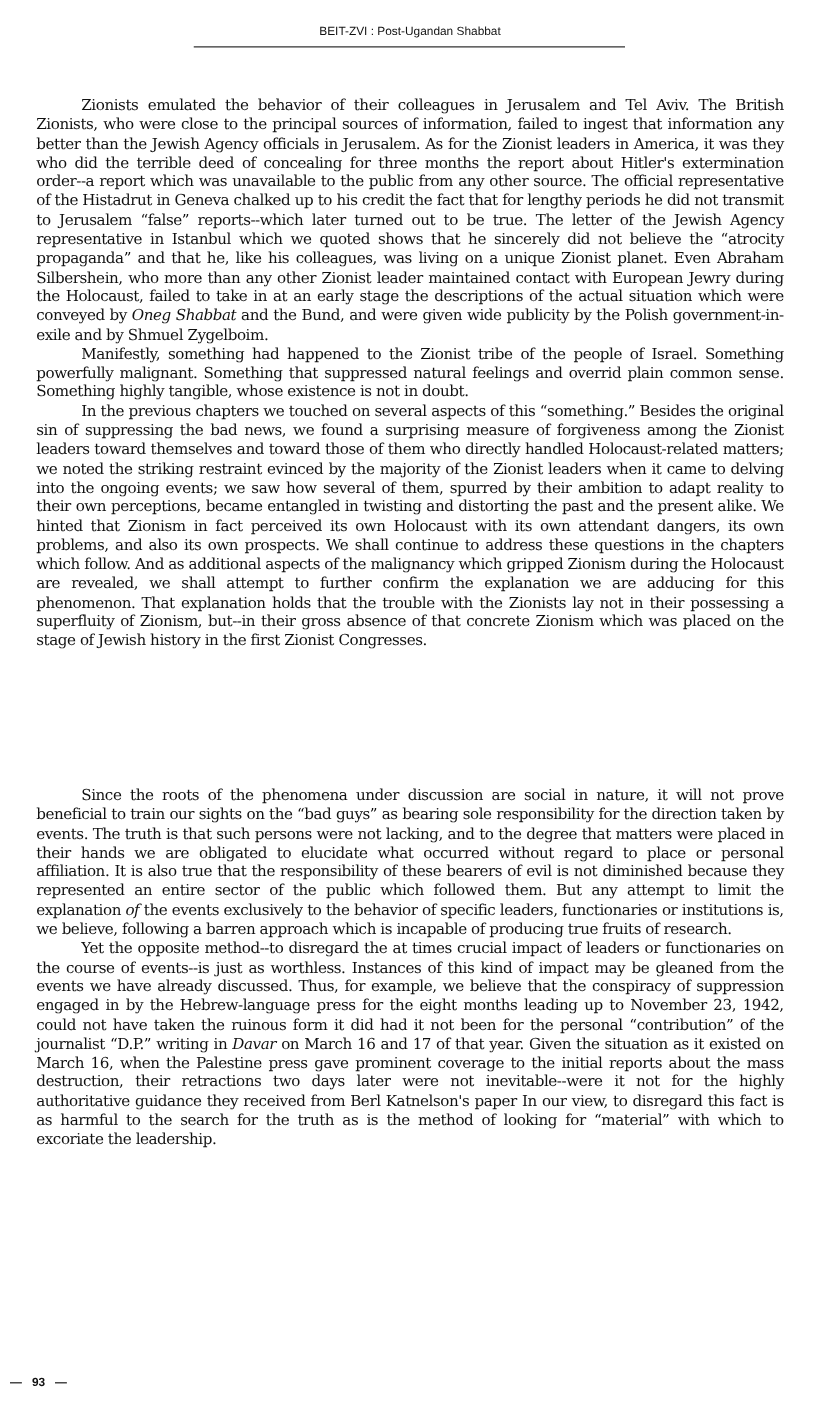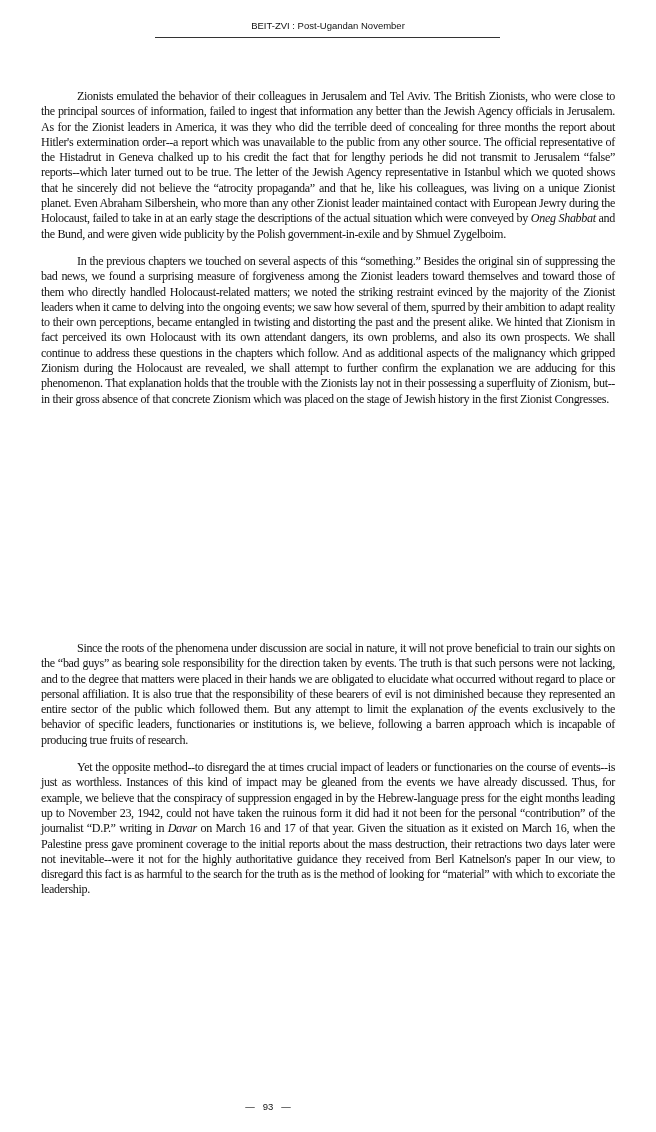--- a/index.html
+++ b/index.html
@@ -13,36 +13,37 @@
     border-top: 1px solid #333;
   }
   .body-text {
     position: absolute; left: 29px; width: 598px;
     font-family: "DejaVu Serif", serif; font-size: 12.1px; line-height: 15.3px;
     letter-spacing: -0.35px; word-spacing: 0px;
     text-align: justify; color: #111;
   }
   .sec1 { top: 77px; }
   .sec2 { top: 629px; }
-  .body-text p { margin: 12px; text-indent: 36px; font-family: Liberation Serif, serif; }
+  .body-text p { margin: 0; text-indent: 36px; }
   .body-text em { font-style: italic; }
   .folio {
-    position: absolute; top: 1101px; left: 0; width: 536px; text-align: center;
-    font-family: "Liberation Sans", sans-serif; font-size: 9.5px; color: #111;
+    position: absolute; top: 1101px; left: 0; width: 536px; text-align: left;
+    font-family: "Liberation Sans", sans-serif; font-size: 9.5px; color: #111; font-weight: bold;
   }
   .folio .dash { display: inline-block; margin: 0 8px; }
 </style>
 </head>
 <body>
 
-<div class="running-head">BEIT-ZVI : Post-Ugandan November</div>
+<div class="running-head">BEIT-ZVI : Post-Ugandan Shabbat</div>
 <div class="head-rule"></div>
 
 <div class="body-text sec1">
   <p><span>Zionists emulated the behavior of their colleagues in Jerusalem and Tel Aviv. The British Zionists, who were close to the principal sources of information, failed to ingest that information any better than the Jewish Agency officials in Jerusalem. As for the Zionist leaders in America, it was they who did the terrible deed of concealing for three months the report about Hitler's extermination order--a report which was unavailable to the public from any other source. The official representative of the Histadrut in Geneva chalked up to his credit the fact that for lengthy periods he did not transmit to Jerusalem “false” reports--which later turned out to be true. The letter of the Jewish Agency representative in Istanbul which we quoted shows that he sincerely did not believe the “atrocity propaganda” and that he, like his colleagues, was living on a unique Zionist planet. Even Abraham Silbershein, who more than any other Zionist leader maintained contact with European Jewry during the Holocaust, failed to take in at an early stage the descriptions of the actual situation which were conveyed by </span><em>Oneg Shabbat</em><span> and the Bund, and were given wide publicity by the Polish government-in-exile and by Shmuel Zygelboim.</span></p>
+  <p>Manifestly, something had happened to the Zionist tribe of the people of Israel. Something powerfully malignant. Something that suppressed natural feelings and overrid plain common sense. Something highly tangible, whose existence is not in doubt.</p>
   <p>In the previous chapters we touched on several aspects of this “something.” Besides the original sin of suppressing the bad news, we found a surprising measure of forgiveness among the Zionist leaders toward themselves and toward those of them who directly handled Holocaust-related matters; we noted the striking restraint evinced by the majority of the Zionist leaders when it came to delving into the ongoing events; we saw how several of them, spurred by their ambition to adapt reality to their own perceptions, became entangled in twisting and distorting the past and the present alike. We hinted that Zionism in fact perceived its own Holocaust with its own attendant dangers, its own problems, and also its own prospects. We shall continue to address these questions in the chapters which follow. And as additional aspects of the malignancy which gripped Zionism during the Holocaust are revealed, we shall attempt to further confirm the explanation we are adducing for this phenomenon. That explanation holds that the trouble with the Zionists lay not in their possessing a superfluity of Zionism, but--in their gross absence of that concrete Zionism which was placed on the stage of Jewish history in the first Zionist Congresses.</p>
 </div>
 
 <div class="body-text sec2">
   <p><span>Since the roots of the phenomena under discussion are social in nature, it will not prove beneficial to train our sights on the “bad guys” as bearing sole responsibility for the direction taken by events. The truth is that such persons were not lacking, and to the degree that matters were placed in their hands we are obligated to elucidate what occurred without regard to place or personal affiliation. It is also true that the responsibility of these bearers of evil is not diminished because they represented an entire sector of the public which followed them. But any attempt to limit the explanation </span><em>of</em><span> the events exclusively to the behavior of specific leaders, functionaries or institutions is, we believe, following a barren approach which is incapable of producing true fruits of research.</span></p>
   <p><span>Yet the opposite method--to disregard the at times crucial impact of leaders or functionaries on the course of events--is just as worthless. Instances of this kind of impact may be gleaned from the events we have already discussed. Thus, for example, we believe that the conspiracy of suppression engaged in by the Hebrew-language press for the eight months leading up to November 23, 1942, could not have taken the ruinous form it did had it not been for the personal “contribution” of the journalist “D.P.” writing in </span><em>Davar</em><span> on March 16 and 17 of that year. Given the situation as it existed on March 16, when the Palestine press gave prominent coverage to the initial reports about the mass destruction, their retractions two days later were not inevitable--were it not for the highly authoritative guidance they received from Berl Katnelson's paper In our view, to disregard this fact is as harmful to the search for the truth as is the method of looking for “material” with which to excoriate the leadership.</span></p>
 </div>
 
 <div class="folio">
   <span class="dash">—</span><span>93</span><span class="dash">—</span>

